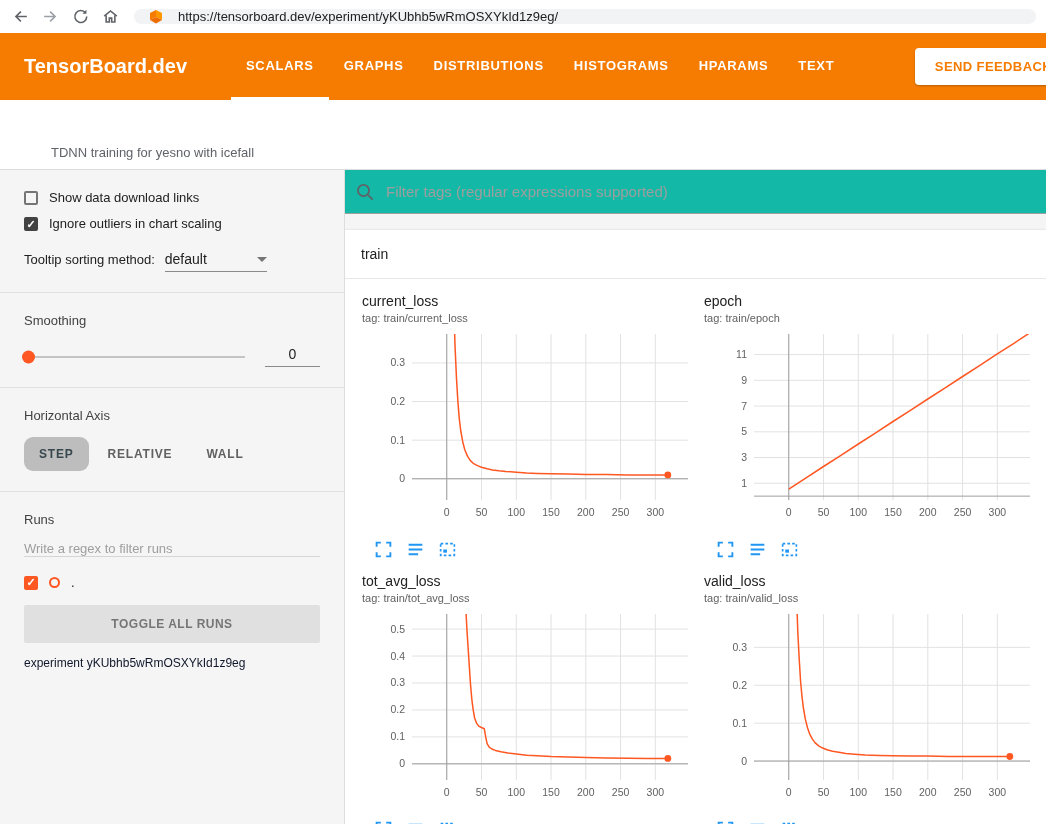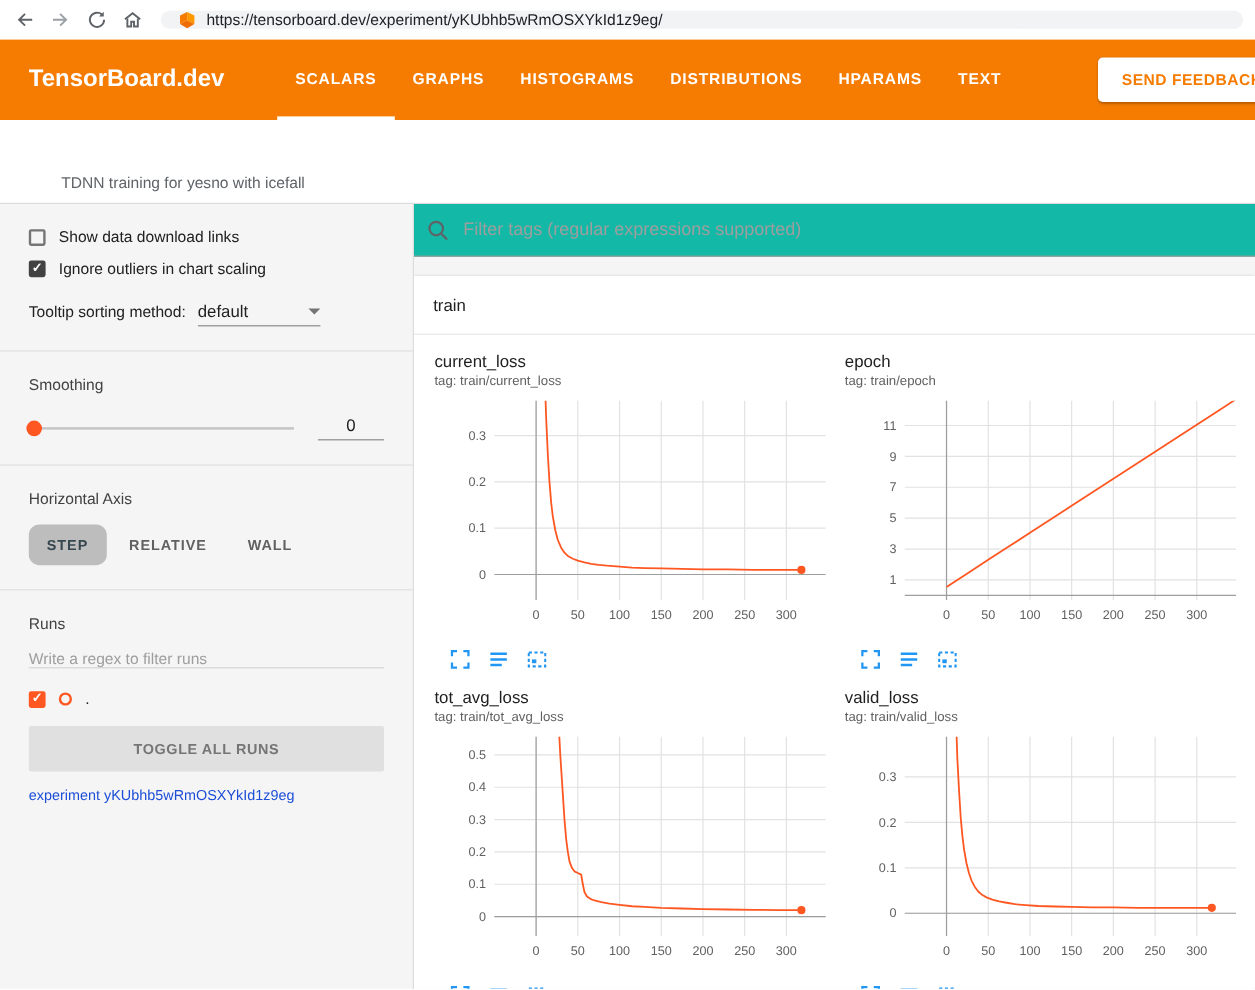--- a/index.html
+++ b/index.html
@@ -6,21 +6,21 @@
   html,body { margin:0; padding:0; }
   body {
     width:1046px; height:825px; overflow:hidden; position:relative;
     font-family:"Liberation Sans", sans-serif; background:#fff; color:#202124;
   }
 
   
   .browser-bar { height:33px; background:#fff; display:flex; align-items:center; padding:0 10px; gap:10px; }
   .nav-ico { width:20px; height:20px; display:flex; align-items:center; justify-content:center; cursor:pointer; }
   .nav-ico svg { width:19px; height:19px; display:block; }
-  .url-pill { flex:1; height:15px; background:#f1f3f4; border-radius:13px; display:flex; align-items:flex-start; gap:8px; padding:0 14px; margin-left:4px; }
+  .url-pill { flex:1; height:15px; background:#f1f3f4; border-radius:13px; display:flex; align-items:flex-start; gap:14px; padding:0 14px; margin-left:4px; }
   .url-text { font-size:13px; color:#202124; white-space:nowrap; }
 
   
   .tb-header { height:67px; background:#f57c00; display:flex; align-items:stretch; padding-left:24px; color:#fff; overflow:hidden; }
   .brand { align-self:center; font-size:20px; font-weight:bold; margin-right:44px; white-space:nowrap;text-align:right; }
   .tabs { display:flex; align-items:stretch; }
   .tab { display:flex; align-items:center; padding:0 15px; font-size:13px; font-weight:bold; letter-spacing:.7px; border-bottom:3px solid transparent; cursor:pointer; color:#fff; white-space:nowrap; }
   .tab.active { border-bottom-color:#fff; }
   .feedback-btn { align-self:center; margin-left:auto; margin-right:-26px; background:#fff; color:#f57c00; border:none; border-radius:4px; padding:11px 20px; font-family:inherit; font-size:13px; font-weight:bold; letter-spacing:.4px; white-space:nowrap; box-shadow:0 1px 2px rgba(0,0,0,.25); cursor:pointer; }
 
@@ -48,21 +48,21 @@
   .slider-thumb { position:absolute; left:0; top:50%; transform:translate(-2px,-50%); width:13px; height:13px; border-radius:50%; background:#ff5722; }
   .slider-value { width:55px; text-align:center; border-bottom:1px solid #8a8a8a; padding-bottom:4px; font-size:14px; }
   .axis-group { display:flex; gap:4px; margin-top:14px; }
   .axis-btn { background:transparent; border:none; font-family:inherit; padding:10px 15px; font-size:12px; font-weight:bold; letter-spacing:.8px; color:#616161; border-radius:9px; cursor:pointer; }
   .axis-btn.active { background:#bdbdbd; color:#37474f; }
   .runs-filter { display:block; width:100%; margin-top:14px; background:transparent; border:none; border-bottom:1px solid #d5d5d5; padding:0 0 0; font-family:inherit; font-size:13px; color:#212121; outline:none; }
   .run-row { display:flex; align-items:center; gap:11px; margin-top:18px; }
   .ring { width:11px; height:11px; border:2px solid #ff5722; border-radius:50%; flex:none; cursor:pointer; }
   .run-name { font-size:13px; }
   .toggle-btn { display:block; width:100%; margin-top:15px; background:#e0e0e0; border:none; border-radius:2px; padding:12px 0; font-family:inherit; font-size:12px; font-weight:bold; letter-spacing:.5px; color:#757575; cursor:pointer; }
-  .exp-label { margin-top:13px; font-size:12px; color:#1d4ed8; }
+  .exp-label { margin-top:13px; font-size:12px; color:#0f172a; }
 
   
   .main { flex:1; background:#f5f5f5; overflow:hidden; }
   .filter-row { height:44px; background:#14b8a6; display:flex; align-items:center; gap:9px; padding-left:10px; border-bottom:1px solid #9e9e9e; }
   .tag-filter-input { flex:1; border:none; background:transparent; font-family:inherit; font-size:15px; color:#212121; outline:none; }
   input::placeholder { color:#9e9e9e; }
   .train-card { margin-top:16px; background:#fff; box-shadow:0 1px 3px rgba(0,0,0,.25); min-height:600px; }
   .card-header { padding:16px; font-size:14px; color:#212121; border-bottom:1px solid #e8e8e8; cursor:pointer; }
   .charts-grid { display:flex; flex-wrap:wrap; padding:14px 0 0 17px; column-gap:8px; }
   .chart-card { width:334px; margin-bottom:14px; }
@@ -108,22 +108,22 @@
     </svg>
     <span class="url-text">https://tensorboard.dev/experiment/yKUbhb5wRmOSXYkId1z9eg/</span>
   </div>
 </div>
 
 <header class="tb-header">
   <div class="brand">TensorBoard.dev</div>
   <nav class="tabs">
     <div class="tab active">SCALARS</div>
     <div class="tab">GRAPHS</div>
+    <div class="tab">DISTRIBUTIONS</div>
     <div class="tab">HISTOGRAMS</div>
-    <div class="tab">DISTRIBUTIONS</div>
     <div class="tab">HPARAMS</div>
     <div class="tab">TEXT</div>
   </nav>
   <button class="feedback-btn">SEND FEEDBACK</button>
 </header>
 
 <div class="desc-strip">
   <span class="desc-text">TDNN training for yesno with icefall</span>
 </div>
 

